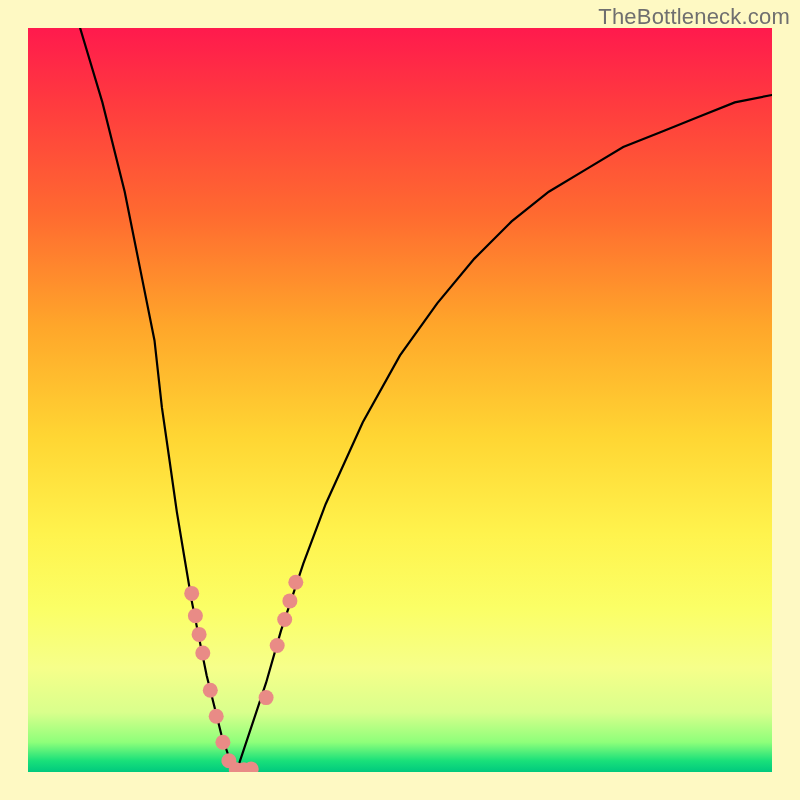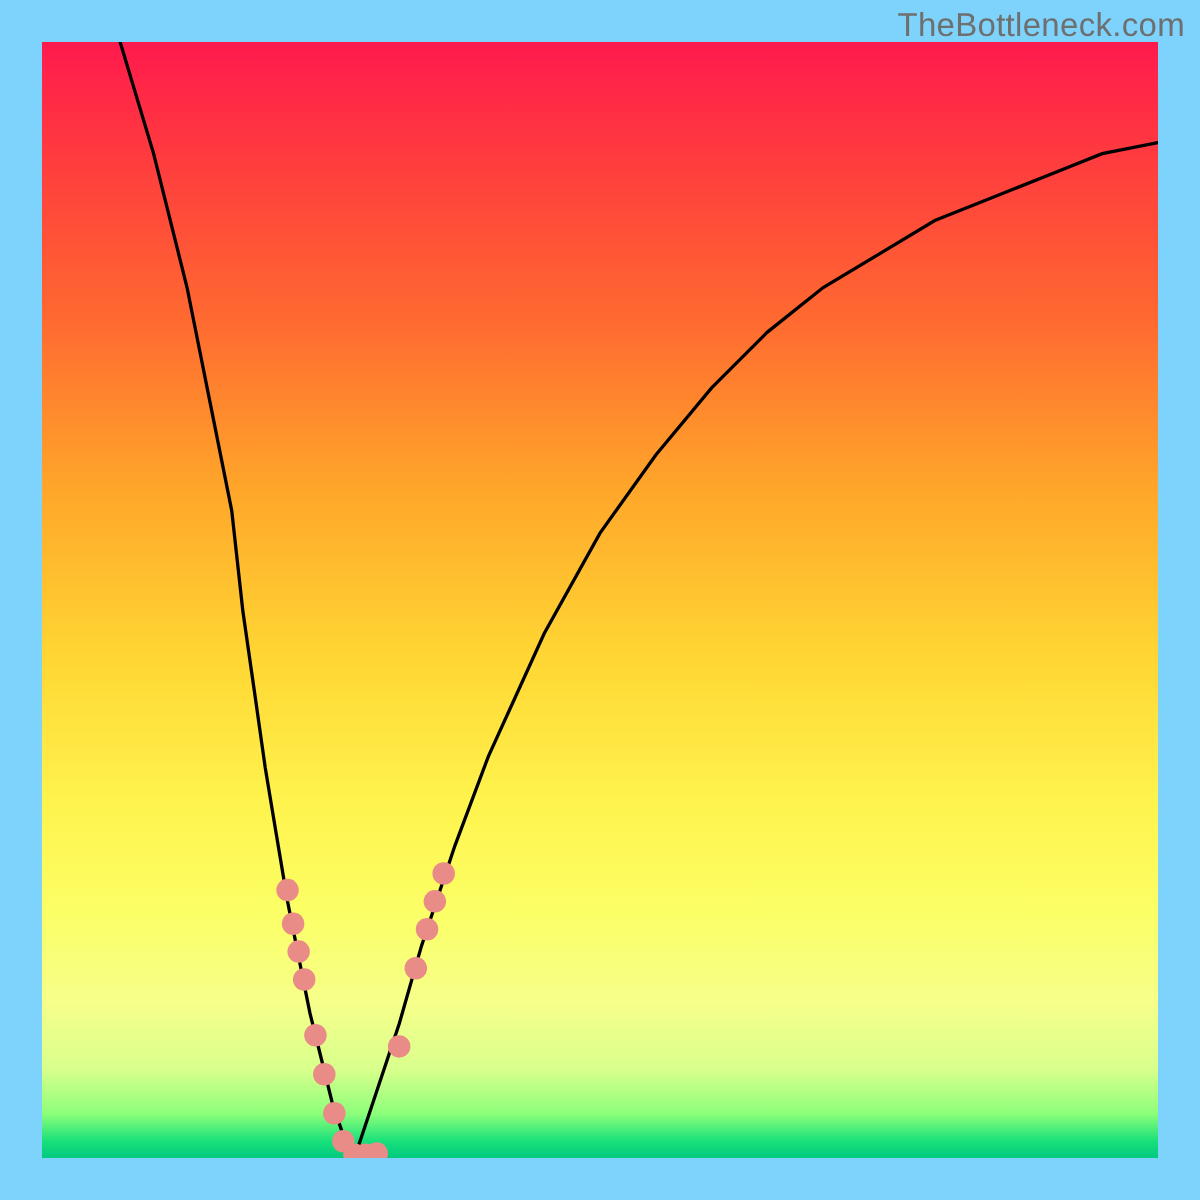--- a/index.html
+++ b/index.html
@@ -8,21 +8,21 @@
     width: 800px;
     height: 800px;
     background: #000;
     font-family: Arial, Helvetica, sans-serif;
     overflow: hidden;
   }
   .frame {
     position: relative;
     width: 800px;
     height: 800px;
-    background: #7dd3fc;
+    background: #fef9c3;
     text-align: right;
   }
   .plot-area {
     position: absolute;
     left: 28px;
     top: 28px;
     width: 744px;
     height: 744px;
     background: linear-gradient(
       to bottom,

